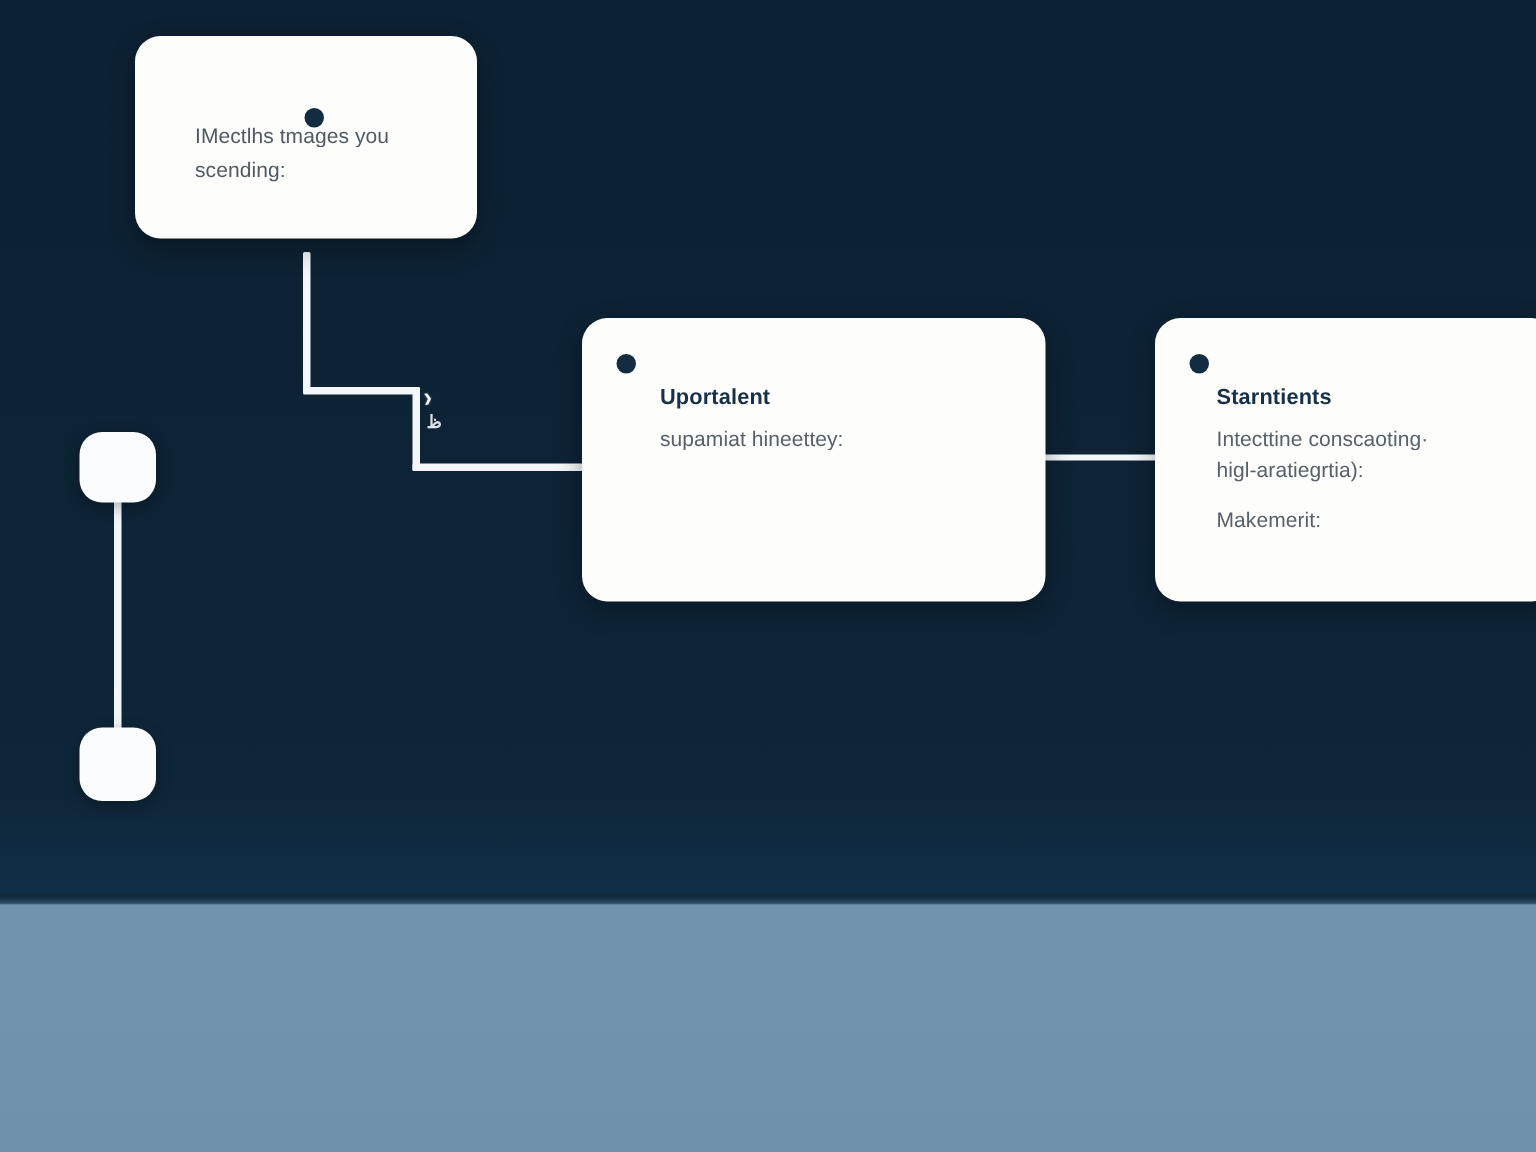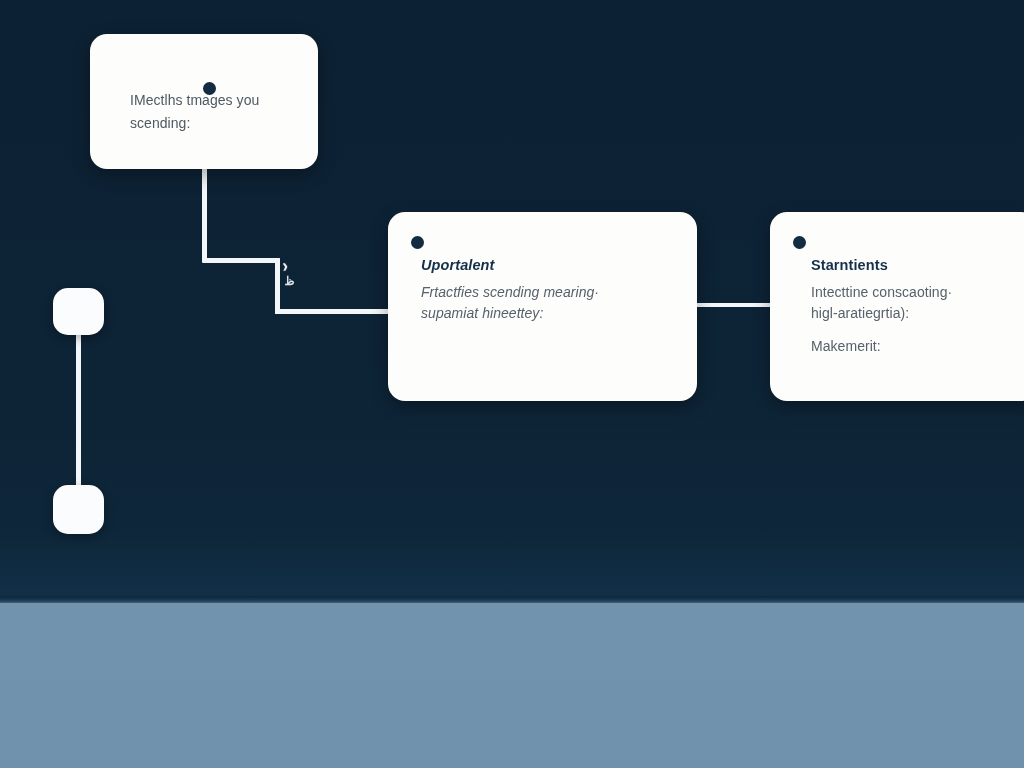--- a/index.html
+++ b/index.html
@@ -75,37 +75,37 @@
   #node-bottom { left:53px; top:485px; width:51px; height:49px; }
 
   
   .card {
     position:absolute;
     background:#fdfdfc;
     border-radius:17px;
     box-shadow:0 6px 18px rgba(0,0,0,.33);
     overflow:hidden;
   }
-  #card-1 { left:90px;  top:34px;  width:228px; height:135px; }
+  #card-1 { left:90px;  top:24px;  width:228px; height:135px; }
   #card-2 { left:388px; top:212px; width:309px; height:189px; }
   #card-3 { left:770px; top:212px; width:268px; height:189px; }
 
   .card-dot {
     position:absolute;
     width:13px; height:13px;
     border-radius:50%;
     background:#132c41;
   }
   #card-1 .card-dot { left:113px; top:48px; }
   #card-2 .card-dot { left:23px;  top:24px; }
   #card-3 .card-dot { left:23px;  top:24px; }
 
   .card-body { position:absolute; }
   #card-1 .card-body { left:40px; top:55px; width:180px; }
-  #card-2 .card-body { left:33px; top:45px; width:252px;font-style:italic; }
+  #card-2 .card-body { left:52px; top:45px; width:252px; }
   #card-3 .card-body { left:41px; top:45px; width:215px; }
 
   .card-title {
     font-size:14.5px;
     font-weight:700;
     color:#16304a;
     letter-spacing:.1px;
     margin-bottom:9px;
     filter:blur(.25px);
   }
@@ -148,21 +148,20 @@
     <div class="card-body">
       <div class="card-line">IMectlhs tmages you</div>
       <div class="card-line">scending:</div>
     </div>
   </div>
 
   <div class="card" id="card-2">
     <div class="card-dot"></div>
     <div class="card-body">
       <div class="card-title">Uportalent</div>
-      <div class="card-line">Frtactfies scending mearing·</div>
       <div class="card-line">supamiat hineettey:</div>
     </div>
   </div>
 
   <div class="card" id="card-3">
     <div class="card-dot"></div>
     <div class="card-body">
       <div class="card-title">Starntients</div>
       <div class="card-line">Intecttine conscaoting·</div>
       <div class="card-line">higl-aratiegrtia):</div>

